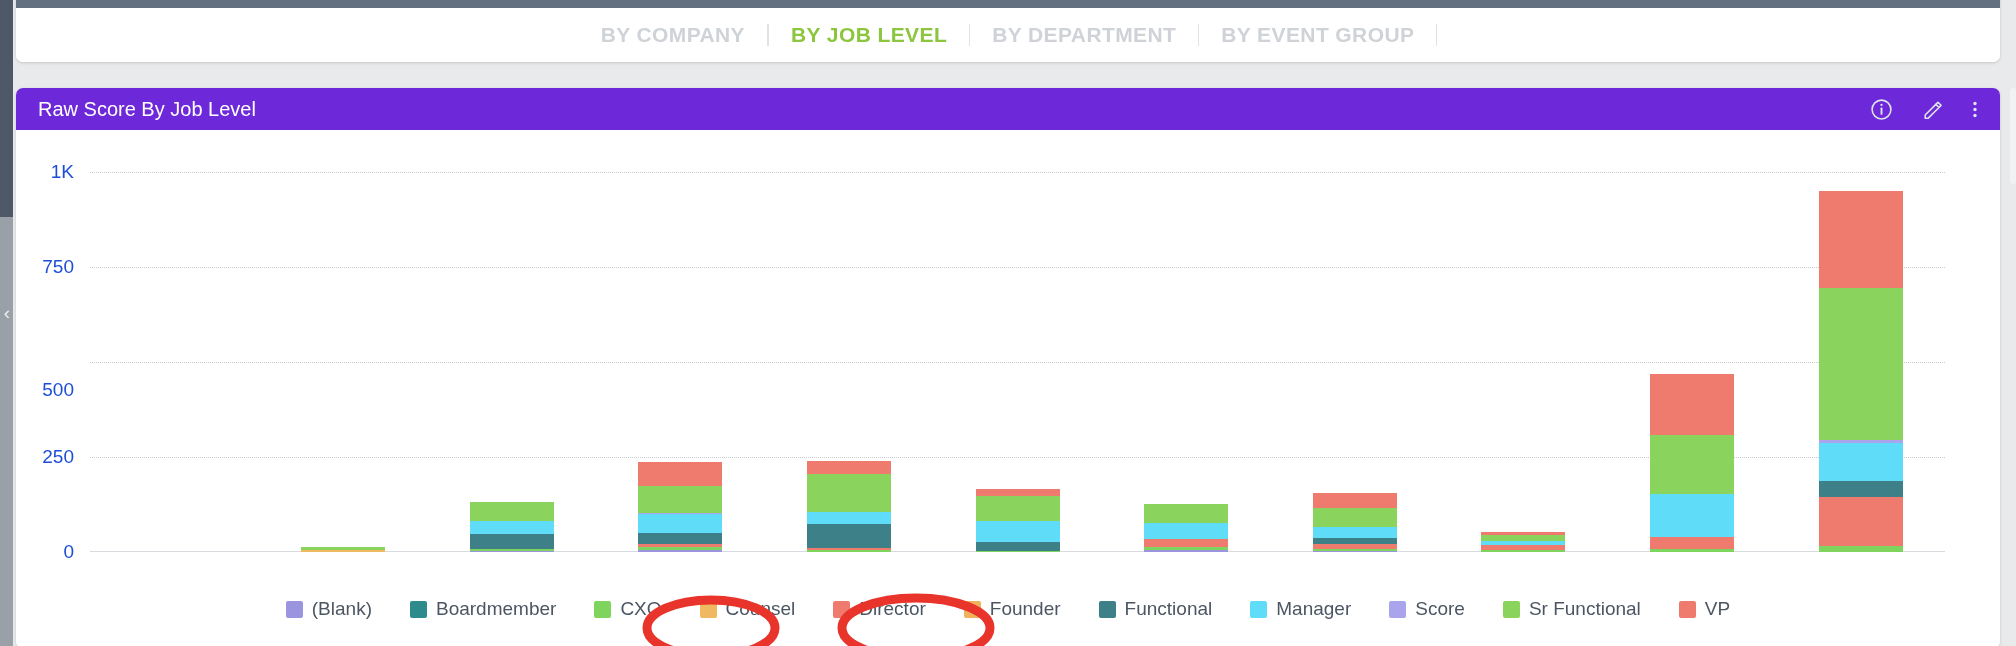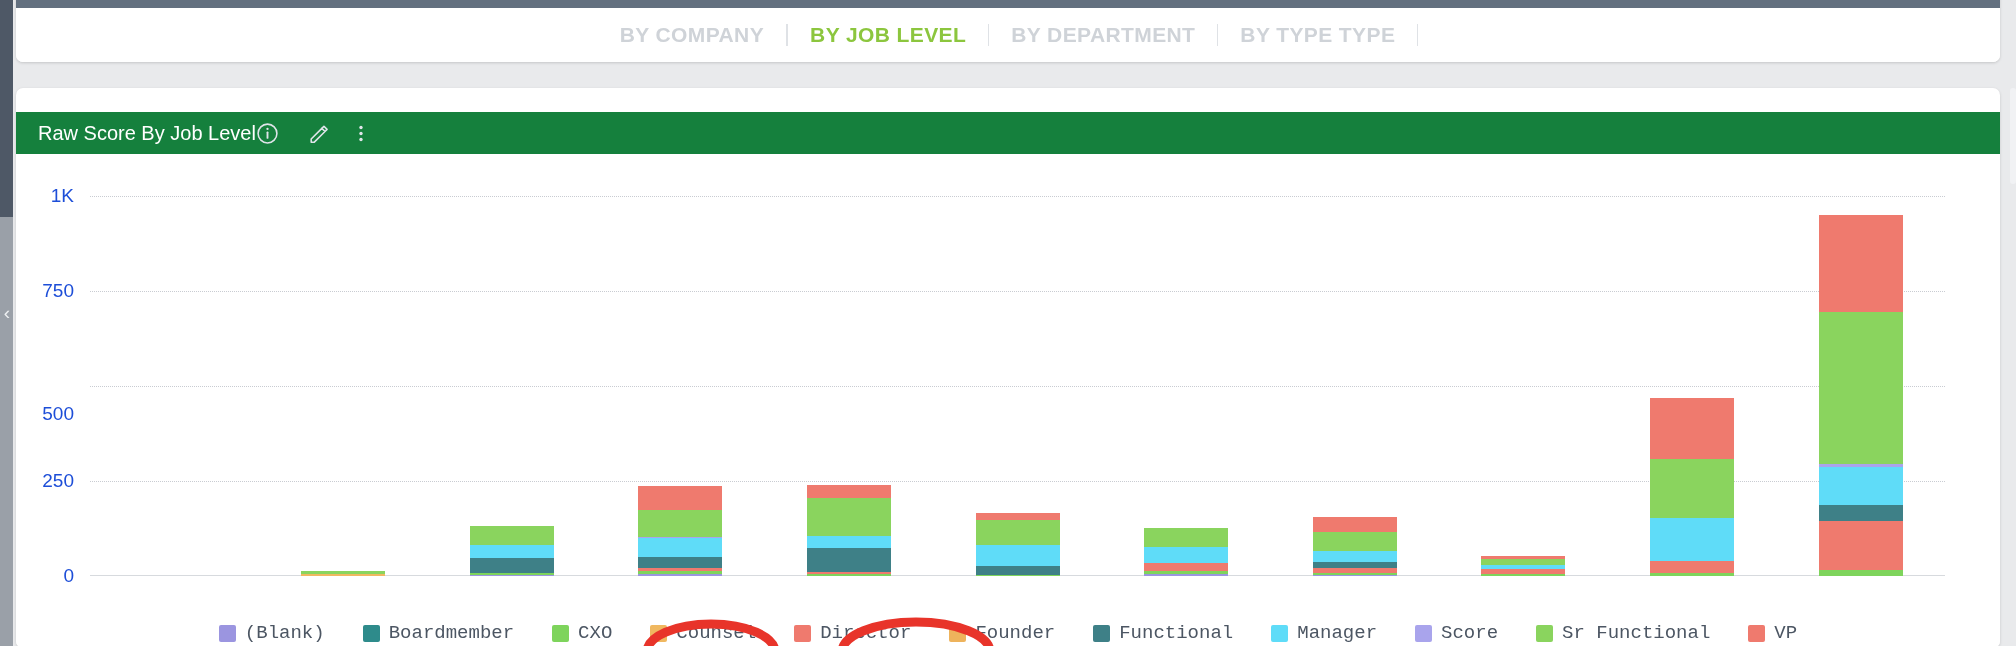--- a/index.html
+++ b/index.html
@@ -59,24 +59,23 @@
 
   
   .chart-card {
     position: absolute; left: 16px; top: 88px; width: 1984px; height: 560px;
     background: #ffffff;
     border-radius: 7px;
     box-shadow: 0 1px 3px rgba(0,0,0,0.16);
     overflow: hidden;
   }
   .chart-header {
-    height: 42px; background: #15803d;
-    display: flex; align-items: center; 
+    height: 42px; background: #6d28d9;
+    display: flex; align-items: center; justify-content: space-between;
     padding: 0 22px;
-    margin-top: 24px;
   }
   .chart-title {
     color: #ffffff; font-size: 20px; font-weight: 400;
   }
   .chart-icons { display: flex; align-items: center; gap: 28px; }
 
   .icon { display: inline-flex; align-items: center; justify-content: center; }
   .icon svg { display: block; }
 
   
@@ -127,21 +126,20 @@
   .xlabel {
     flex: 1 1 0; text-align: center;
     font-size: 19px; color: #555f6b;
   }
 
   
   .legend {
     position: absolute; left: 0; top: 468px; width: 1984px;
     display: flex; align-items: flex-end; justify-content: center;
     flex-wrap: nowrap;
-    font-family: Liberation Mono, monospace;
   }
   .legend-item {
     display: flex; align-items: center; gap: 9px;
     margin: 0 19px; cursor: pointer; white-space: nowrap;
   }
   .legend-swatch { width: 17px; height: 17px; border-radius: 2px; }
   .legend-label { font-size: 19px; color: #4c5663; }
 
   
   .annot { position: absolute; pointer-events: none; }
@@ -185,21 +183,21 @@
     </span>
   </div>
   <div class="tabbar" id="tabbar">
       <div class="tab">BY COMPANY</div>
       <div class="tab-sep"></div>
       <div class="tab-sep"></div>
       <div class="tab active">BY JOB LEVEL</div>
       <div class="tab-sep"></div>
       <div class="tab">BY DEPARTMENT</div>
       <div class="tab-sep"></div>
-      <div class="tab">BY TYPE TYPE</div>
+      <div class="tab">BY EVENT GROUP</div>
       <div class="tab-sep"></div>
     </div>
 </div>
 
 <div class="chart-card">
   <div class="chart-header">
     <span class="chart-title">Raw Score By Job Level</span>
     <span class="chart-icons">
       <span class="icon">
         <svg width="23" height="23" viewBox="0 0 22 22">

